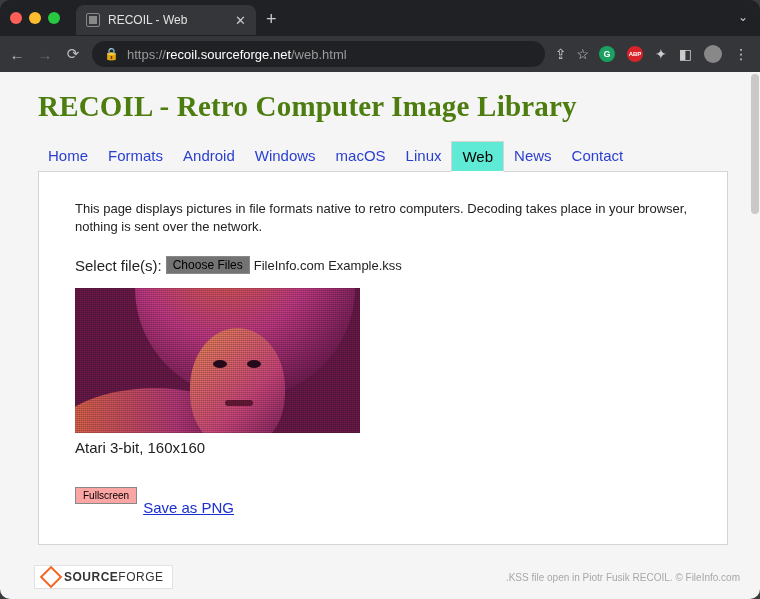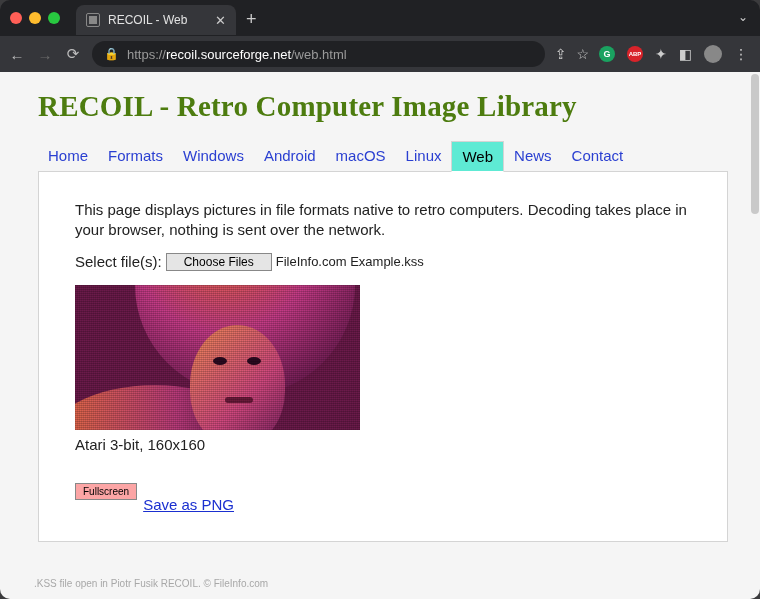--- a/index.html
+++ b/index.html
@@ -7,21 +7,21 @@
   body { background: #3b3b3d; border-radius: 10px; position: relative; }
 
   
   .chrome { background: #202124; height: 72px; position: relative; }
   .titlebar { height: 36px; display: flex; align-items: center; padding: 0 10px; }
   .traffic { display: flex; gap: 7px; margin-right: 16px; }
   .dot { width: 12px; height: 12px; border-radius: 50%; }
   .dot.red { background: #ff5f57; }
   .dot.yellow { background: #febc2e; }
   .dot.green { background: #28c840; }
-  .tab { display: flex; align-items: center; background: #35363a; height: 30px; border-radius: 8px 8px 0 0; padding: 0 10px; width: 160px; gap: 8px; margin-top: 4px; }
+  .tab { display: flex; align-items: center; background: #35363a; height: 30px; border-radius: 8px 8px 0 0; padding: 0 10px; width: 180px; gap: 8px; margin-top: 4px; }
   .favicon { width: 14px; height: 14px; border: 1px solid #888; border-radius: 2px; position: relative; }
   .favicon::after { content: ""; position: absolute; inset: 2px; background: #888; }
   .tab-title { color: #e2e2e2; font-size: 12px; flex: 1; white-space: nowrap; overflow: hidden; text-overflow: ellipsis; }
   .tab-close { color: #ccc; font-size: 13px; cursor: pointer; }
   .newtab { color: #ccc; font-size: 18px; margin-left: 10px; margin-top: 2px; cursor: pointer; }
   .dropdown-chevron { color: #ccc; position: absolute; right: 12px; top: 10px; font-size: 12px; cursor: pointer; }
 
   .addrbar { height: 36px; display: flex; align-items: center; padding: 0 8px; gap: 10px; background: #35363a; }
   .nav-icn { color: #bdbdbd; font-size: 15px; width: 18px; text-align: center; cursor: pointer; }
   .nav-icn.dim { color: #6b6b6b; cursor: default; }
@@ -41,23 +41,23 @@
   .viewport { position: absolute; left: 0; right: 0; top: 72px; bottom: 0; background: #f5f5f5; overflow: hidden; }
   .scrollbar { position: absolute; right: 1px; top: 2px; width: 8px; height: 140px; background: #c9c9c9; border-radius: 4px; }
   .page { padding: 18px 32px 0 38px; }
   .h1 { font-family: Georgia, 'Times New Roman', serif; font-weight: bold; color: #4d7c0f; font-size: 29px; letter-spacing: 0.2px; margin-bottom: 18px; }
 
   .tabsrow { display: flex; gap: 0; font-size: 15px; }
   .navtab { padding: 6px 10px; color: #2a3fd1; cursor: pointer; }
   .navtab.active { background: #5eead4; border: 1px solid #d4d4d4; border-bottom: 1px solid #fff; color: #000; position: relative; z-index: 2; }
 
   .panel { background: #fff; border: 1px solid #d4d4d4; margin-top: -1px; padding: 28px 36px 28px 36px; min-height: 340px; }
-  .intro { font-size: 15px; color: #222; line-height: 1.35; margin-bottom: 12px; }
+  .intro { font-size: 13px; color: #222; line-height: 1.35; margin-bottom: 21px; }
   .selrow { font-size: 15px; color: #222; margin-bottom: 14px; display: flex; align-items: center; flex-wrap: wrap; gap: 4px; }
-  .filebtn { font-size: 12px; padding: 1px 17px; background: #e5e5e5; border: 1px solid #888; cursor: pointer; font-family: Arial; }
+  .filebtn { font-size: 12px; padding: 1px 6px; background: #737373; border: 1px solid #888; cursor: pointer; font-family: Arial; }
   .filename { font-size: 13px; color: #222; }
 
   .preview { width: 285px; height: 145px; background: #6b1a4a; position: relative; overflow: hidden; margin-bottom: 6px; }
   .preview .hat { position: absolute; width: 220px; height: 220px; border-radius: 50%; background: radial-gradient(circle at 40% 30%, #e96b3a 0%, #c43b86 45%, #5a1446 90%); left: 60px; top: -110px; }
   .preview .face { position: absolute; width: 95px; height: 120px; border-radius: 50% 50% 45% 45%; background: linear-gradient(135deg, #f08a56 0%, #d0487e 60%, #782060 100%); left: 115px; top: 40px; }
   .preview .eye1, .preview .eye2 { position: absolute; width: 14px; height: 8px; background: #2b0a20; border-radius: 50%; top: 72px; }
   .preview .eye1 { left: 138px; }
   .preview .eye2 { left: 172px; }
   .preview .mouth { position: absolute; width: 28px; height: 6px; background: #6b1a3a; border-radius: 3px; left: 150px; top: 112px; }
   .preview .shoulder { position: absolute; width: 220px; height: 120px; background: linear-gradient(90deg, #e8703e 0%, #b83a7a 60%, #4a1040 100%); left: -30px; top: 100px; border-radius: 50% 50% 0 0; }
@@ -119,22 +119,22 @@
 </div>
 
 <div class="viewport">
   <div class="scrollbar"></div>
   <div class="page">
     <h1 class="h1">RECOIL - Retro Computer Image Library</h1>
 
     <div class="tabsrow" id="tabsrow">
         <div class="navtab">Home</div>
         <div class="navtab">Formats</div>
+        <div class="navtab">Android</div>
         <div class="navtab">Windows</div>
-        <div class="navtab">Android</div>
         <div class="navtab">macOS</div>
         <div class="navtab">Linux</div>
         <div class="navtab active">Web</div>
         <div class="navtab">News</div>
         <div class="navtab">Contact</div>
       </div>
 
     <div class="panel">
       <p class="intro">This page displays pictures in file formats native to retro computers. Decoding takes place in your browser, nothing is sent over the network.</p>
       <div class="selrow">
@@ -155,15 +155,19 @@
       <div class="caption">Atari 3-bit, 160x160</div>
 
       <div class="actions">
         <button class="fsbtn">Fullscreen</button>
         <a href="#" class="savelink">Save as PNG</a>
       </div>
     </div>
   </div>
 
   <div class="footer-row">
+    <div class="sflogo">
+      <div class="sf-diamond"></div>
+      <span class="sf-text"><b>SOURCE</b><span>FORGE</span></span>
+    </div>
     <div class="credit">.KSS file open in Piotr Fusik RECOIL. © FileInfo.com</div>
   </div>
 </div>
 
 </body></html>

